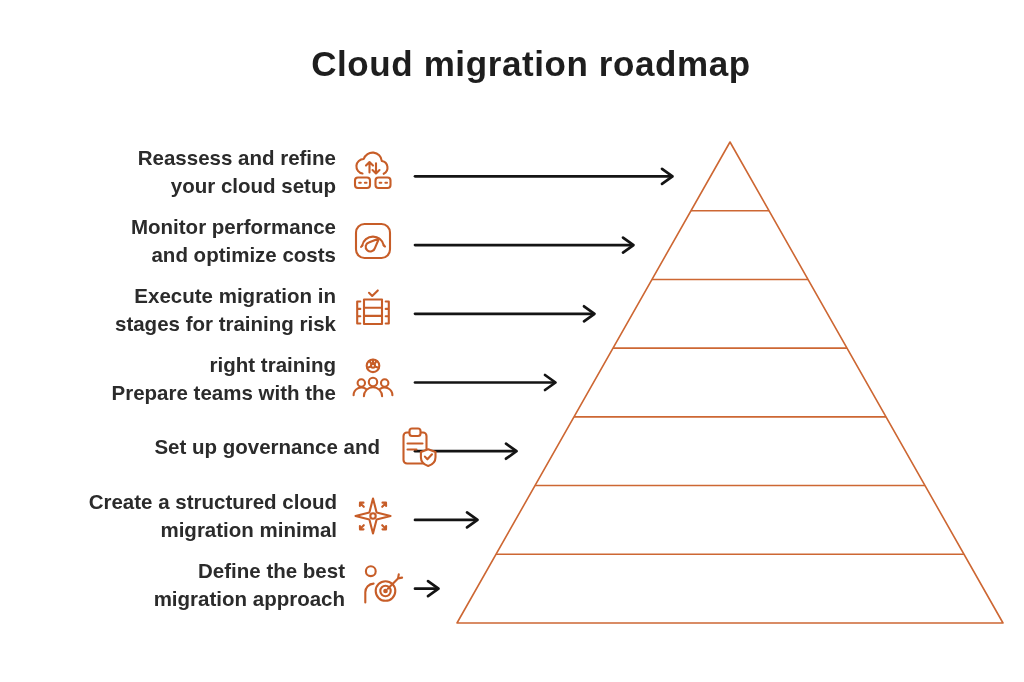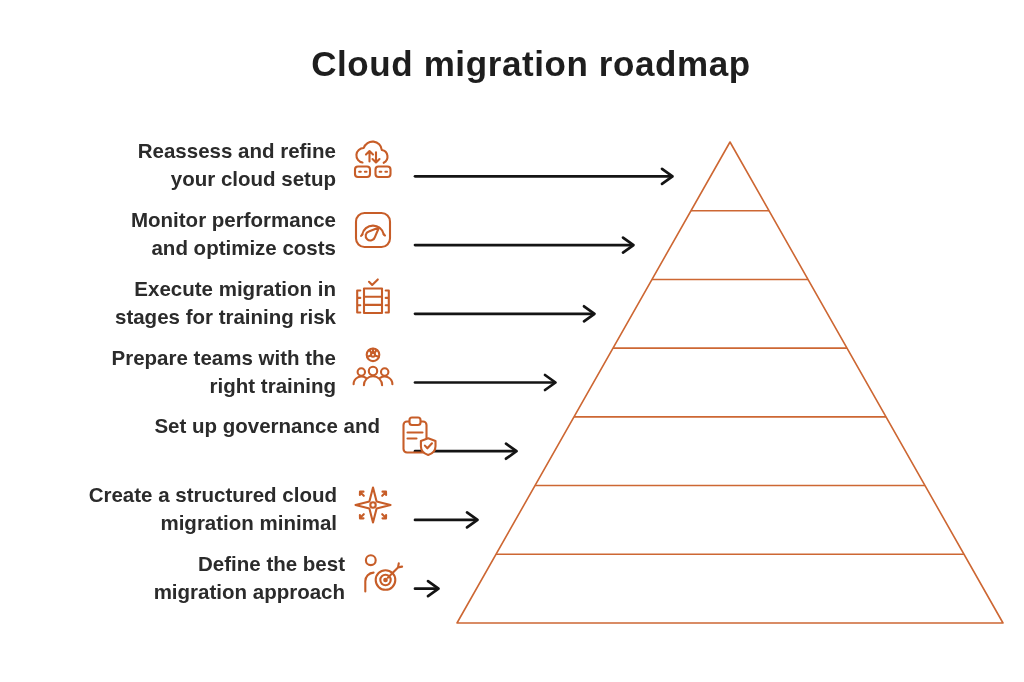--- a/index.html
+++ b/index.html
@@ -9,21 +9,21 @@
     margin-left:19px;
     --accent:#C75D28;--pyramid:#CD6733;--arrow:#141414;--title:#1E1E1E;--label:#2B2B2B;
   }
   .title{
     position:absolute;top:44px;left:0;width:100%;text-align:center;
     font-size:35px;font-weight:700;letter-spacing:.6px;color:var(--title);
   }
   #diagram-svg{position:absolute;left:0;top:0;width:1024px;height:682px;}
   .step-row{
     position:absolute;left:0;width:378px;height:70px;
-    display:flex;align-items:flex-start;justify-content:flex-end;gap:13px;
+    display:flex;align-items:center;justify-content:flex-end;gap:13px;
   }
   .step-label{
     text-align:right;font-size:20.5px;line-height:28px;font-weight:600;color:var(--label);
     white-space:nowrap;
   }
   .step-icon{width:48px;height:48px;flex:0 0 48px;color:var(--accent);}
   .step-icon svg{width:48px;height:48px;display:block;}
 </style>
 </head>
 <body>
@@ -108,22 +108,22 @@
             <path d="m20 6.8 3.2 3.2 5.6-5.6"></path>
             <rect x="15" y="13.5" width="18" height="24.5"></rect>
             <path d="M15 21.7h18M15 29.9h18"></path>
             <path d="M11.3 15.5H8.2v22h3.1M8.2 22.9h3.1M8.2 30.3h3.1"></path>
             <path d="M36.7 15.5h3.1v22h-3.1M39.8 22.9h-3.1M39.8 30.3h-3.1"></path>
           </svg>
         </span>
   </div>
       <div class="step-row" style="top: 343.5px;">
     <div class="step-label">
+          <div>right training</div>
           <div>Prepare teams with the</div>
-          <div>right training</div>
         </div>
     <span class="step-icon">
           <svg viewBox="0 0 48 48" fill="none" stroke="currentColor" stroke-width="2.1" stroke-linecap="round" stroke-linejoin="round">
             <circle cx="24" cy="10.8" r="6.3"></circle>
             <circle cx="24" cy="10.8" r="2"></circle>
             <path d="M24 8.8V4.9M25.9 11.4l3.7 1.3M22.1 11.4l-3.7 1.3M25.3 9.1l2.3-3.1M22.7 9.1l-2.3-3.1"></path>
             <circle cx="12.3" cy="28" r="3.7"></circle>
             <circle cx="35.7" cy="28" r="3.7"></circle>
             <circle cx="24" cy="27" r="4.2"></circle>
             <path d="M4.6 40.3a7.8 7.8 0 0 1 12.3-6.4M43.4 40.3a7.8 7.8 0 0 0-12.3-6.4M14.9 41.3a9.1 9.1 0 0 1 18.2 0"></path>

